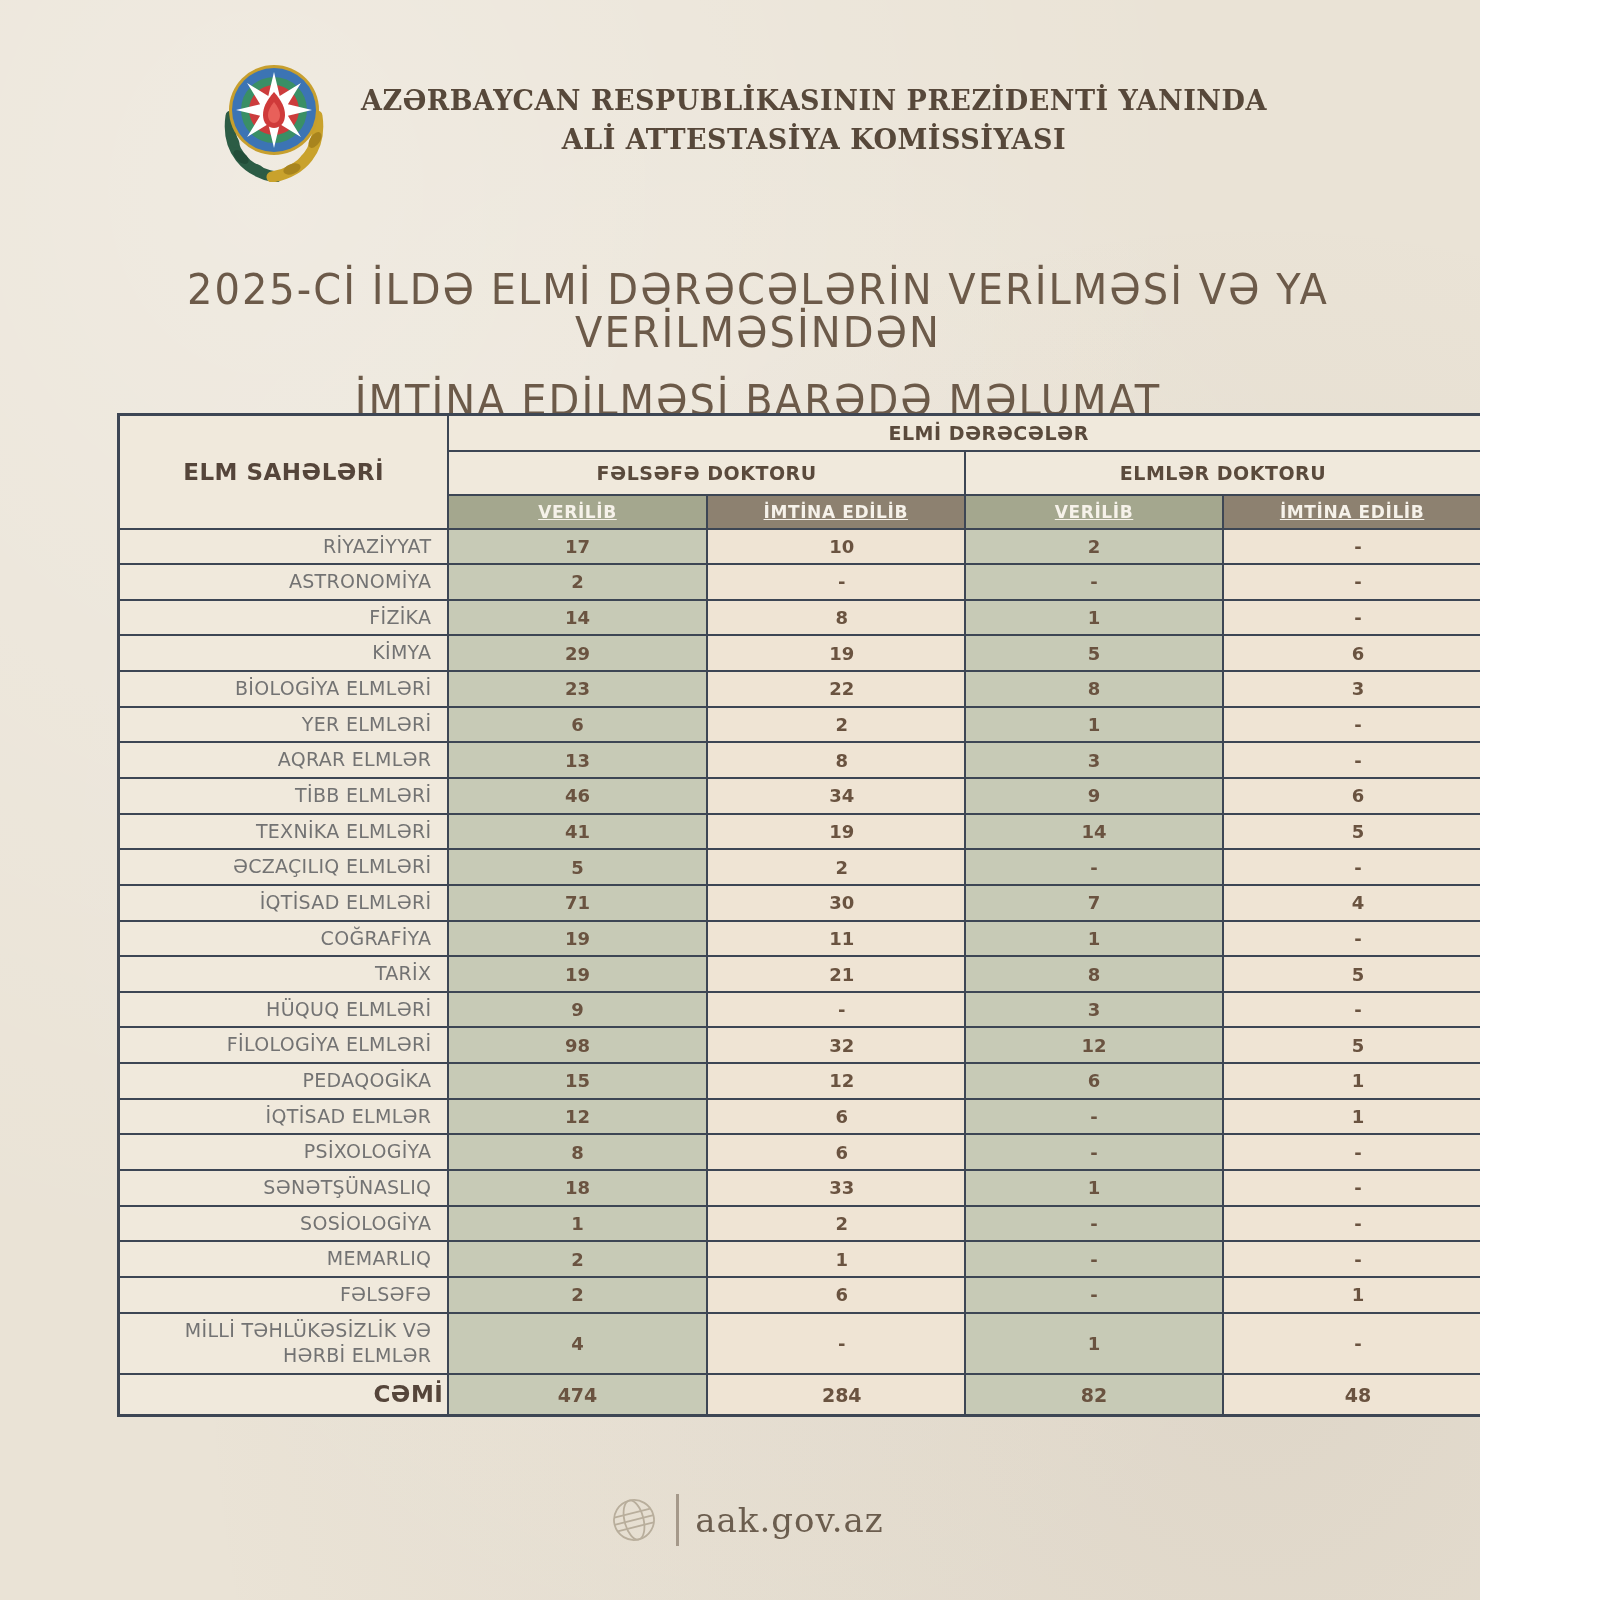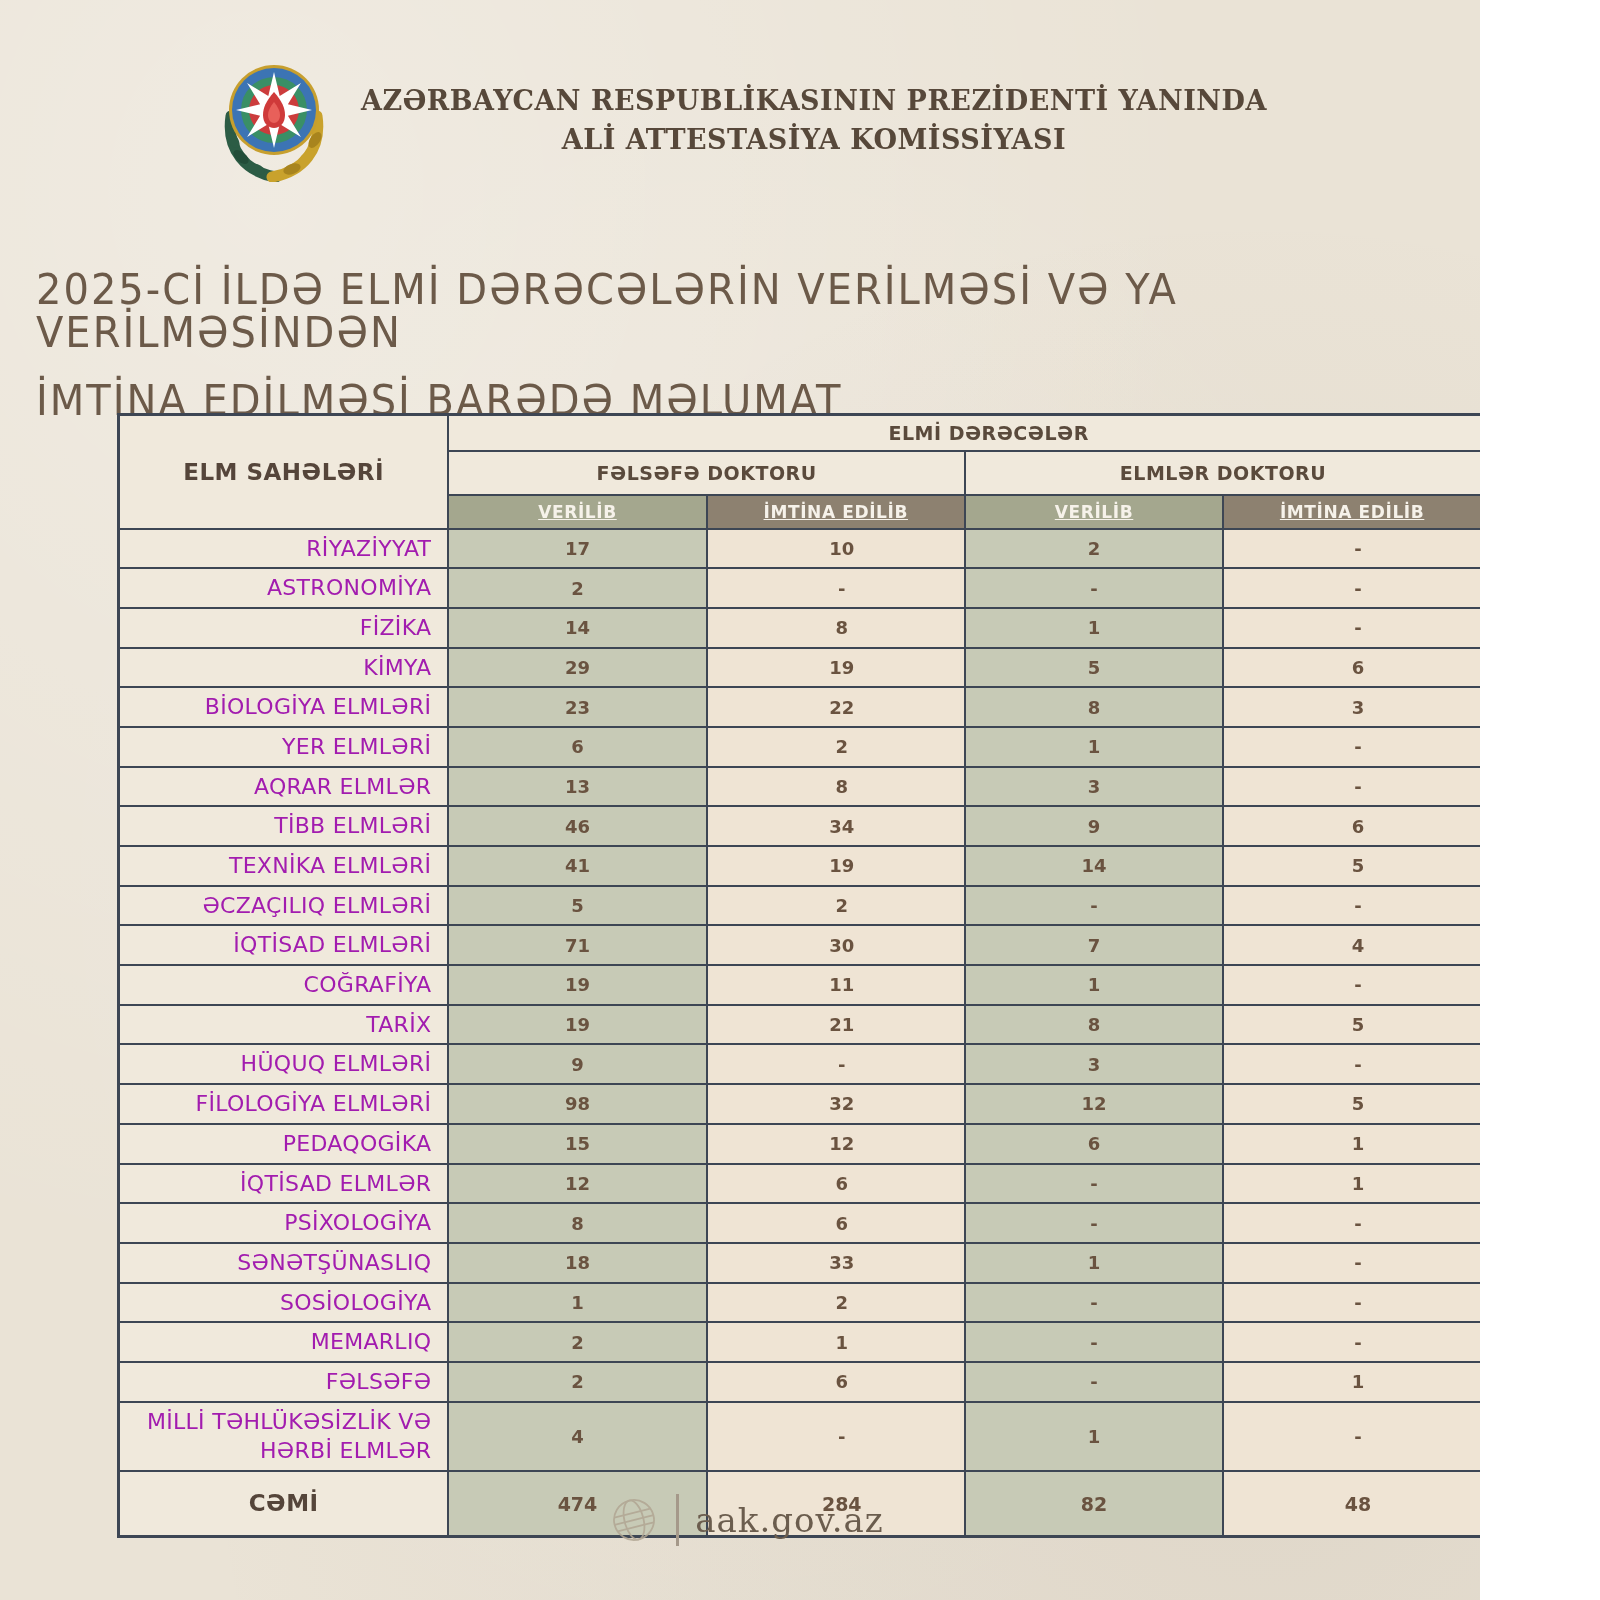--- a/index.html
+++ b/index.html
@@ -16,47 +16,47 @@
   }
   
   .org-header { display:flex; align-items:center; justify-content:center; gap:26px; padding-top:58px; }
   .org-emblem { width:122px; height:124px; flex:0 0 auto; }
   .org-name {
     font-family:"DejaVu Serif","Liberation Serif",serif;
     font-weight:bold; color:#57483a; text-align:center;
     font-size:27px; line-height:1.45; letter-spacing:.5px;
   }
   
-  .doc-title { margin-top:88px; text-align:left; color:#6c5a49;margin-left:36px; }
+  .doc-title { margin-top:88px; text-align:center; color:#6c5a49;margin-left:36px; }
   .doc-title .t-line {
     font-size:40px; font-weight:400; letter-spacing:2px; line-height:1.0;
     transform:scaleY(1.08);
   }
   .doc-title .t-line + .t-line { margin-top:30px; }
   
   .data-table-wrap { position:absolute; left:117px; top:413px; width:1366px; }
   table.data-table { width:100%; border-collapse:collapse; table-layout:fixed; }
   table.data-table td { border:2px solid #3d4654; }
   table.data-table { border:3px solid #3d4654; }
   .cell-plain { background:#f0e9dc; }
   .grp-head { text-align:center; font-weight:bold; color:#5a4a3c; font-size:19px; letter-spacing:.5px; height:36px;padding-left:48px; }
   .sub-head { text-align:center; font-weight:bold; color:#5a4a3c; font-size:19px; letter-spacing:.5px; height:44px; }
   .corner-cell { text-align:center; font-weight:bold; color:#55453a; font-size:23px; letter-spacing:.5px; }
   .status-head { text-align:center; font-weight:bold; color:#f6f2ea; font-size:17px; letter-spacing:.6px; height:34px;text-decoration:underline; }
   .status-sage  { background:#a4a78e; }
   .status-taupe { background:#8d8170; }
   td.row-label {
     background:#f0e9dc; text-align:right; padding:4px 16px 4px 8px;
-    color:#a21caf; font-size:22px; font-weight:500; letter-spacing:.3px; height:32px; line-height:1.35;
+    color:#737373; font-size:19px; font-weight:500; letter-spacing:.3px; height:32px; line-height:1.35;
   }
   td.val { text-align:center; font-weight:bold; color:#6a5340; font-size:18px; height:32px; }
   td.sage  { background:#c7cab6; }
   td.cream { background:#efe4d4;padding-left:12px; }
   tr.total-row td { height:42px; }
-  tr.total-row td.row-label { text-align:center; font-weight:bold; font-size:23px; color:#55453a; letter-spacing:.5px; padding:16px; }
+  tr.total-row td.row-label { font-weight:bold; font-size:23px; color:#55453a; letter-spacing:.5px; padding:4px; }
   tr.total-row td.val { font-size:19px; }
   
   .site-footer {
     position:absolute; left:12px; right:0; bottom:54px;
     display:flex; align-items:center; justify-content:center; gap:16px;
   }
   .globe-icon { width:52px; height:52px; opacity:.85; }
   .footer-divider { width:3px; height:52px; background:#a5998a; }
   .site-url { font-family:"DejaVu Serif","Liberation Serif",serif; font-size:34px; color:#6b5d4e; letter-spacing:1px; }
 </style>

